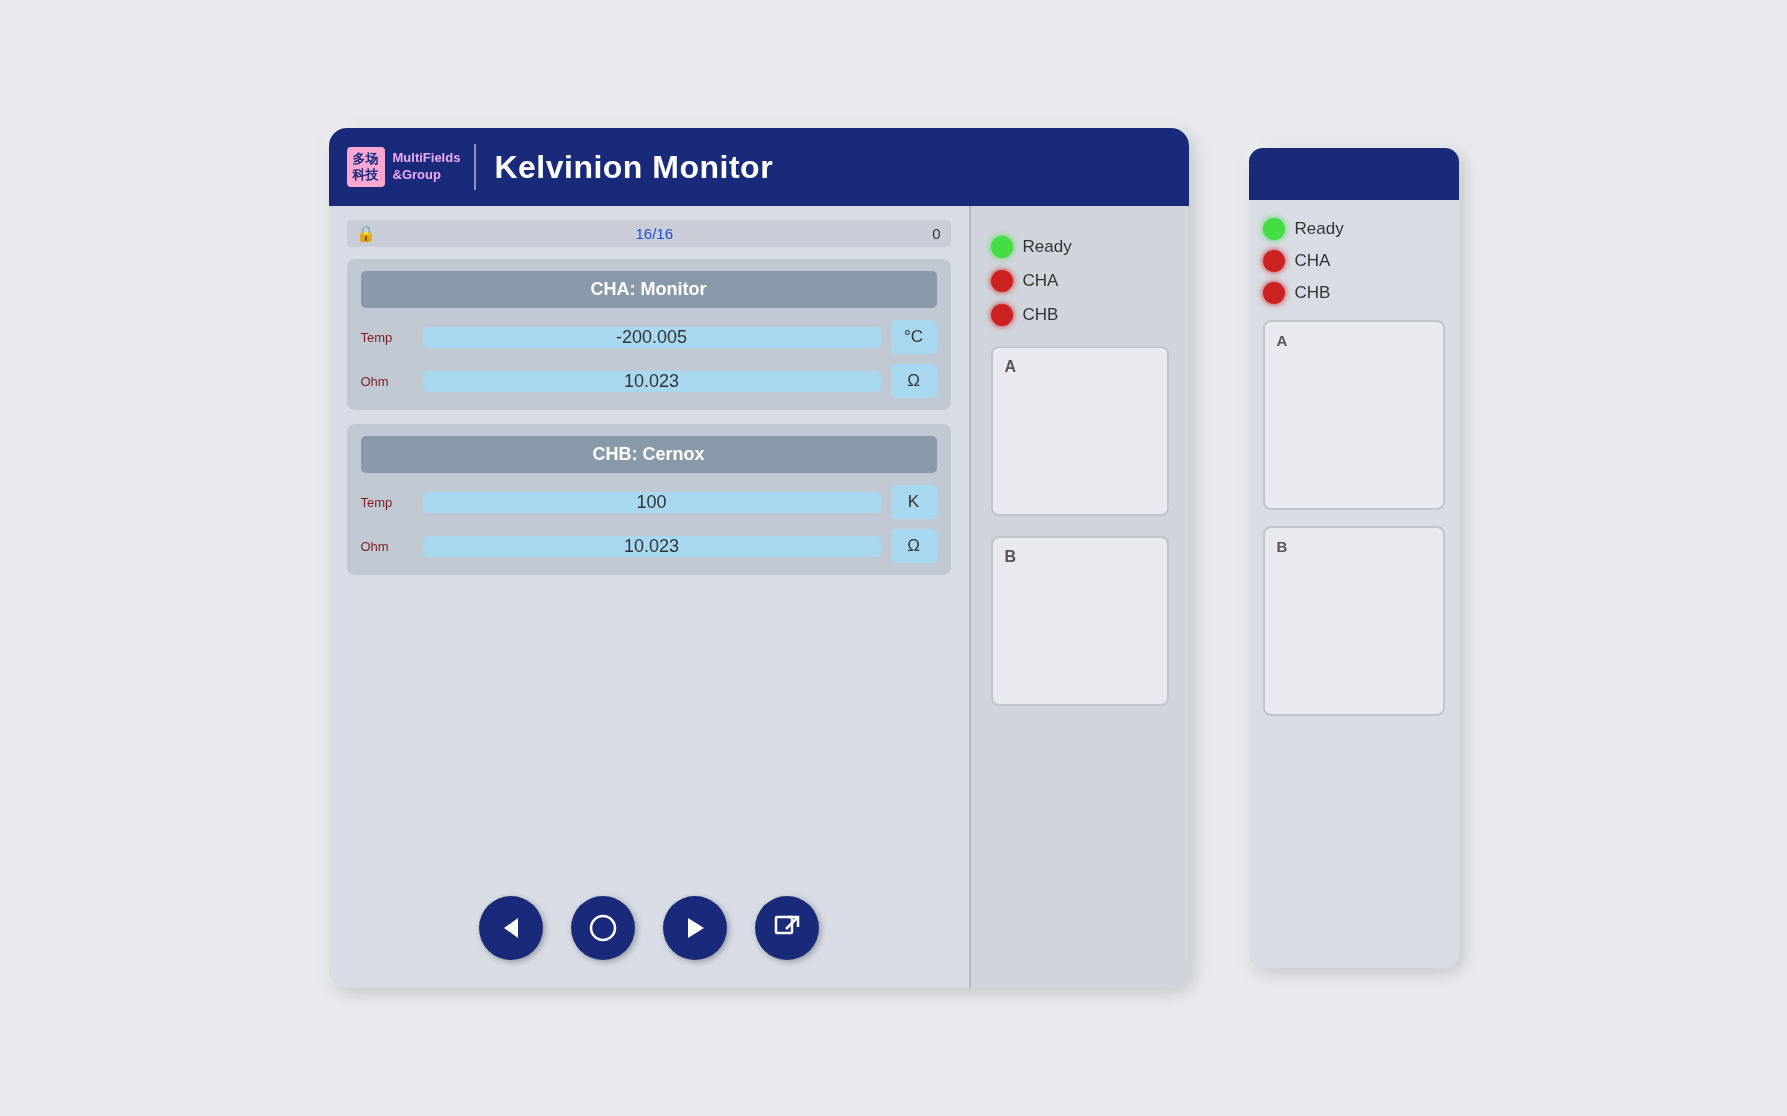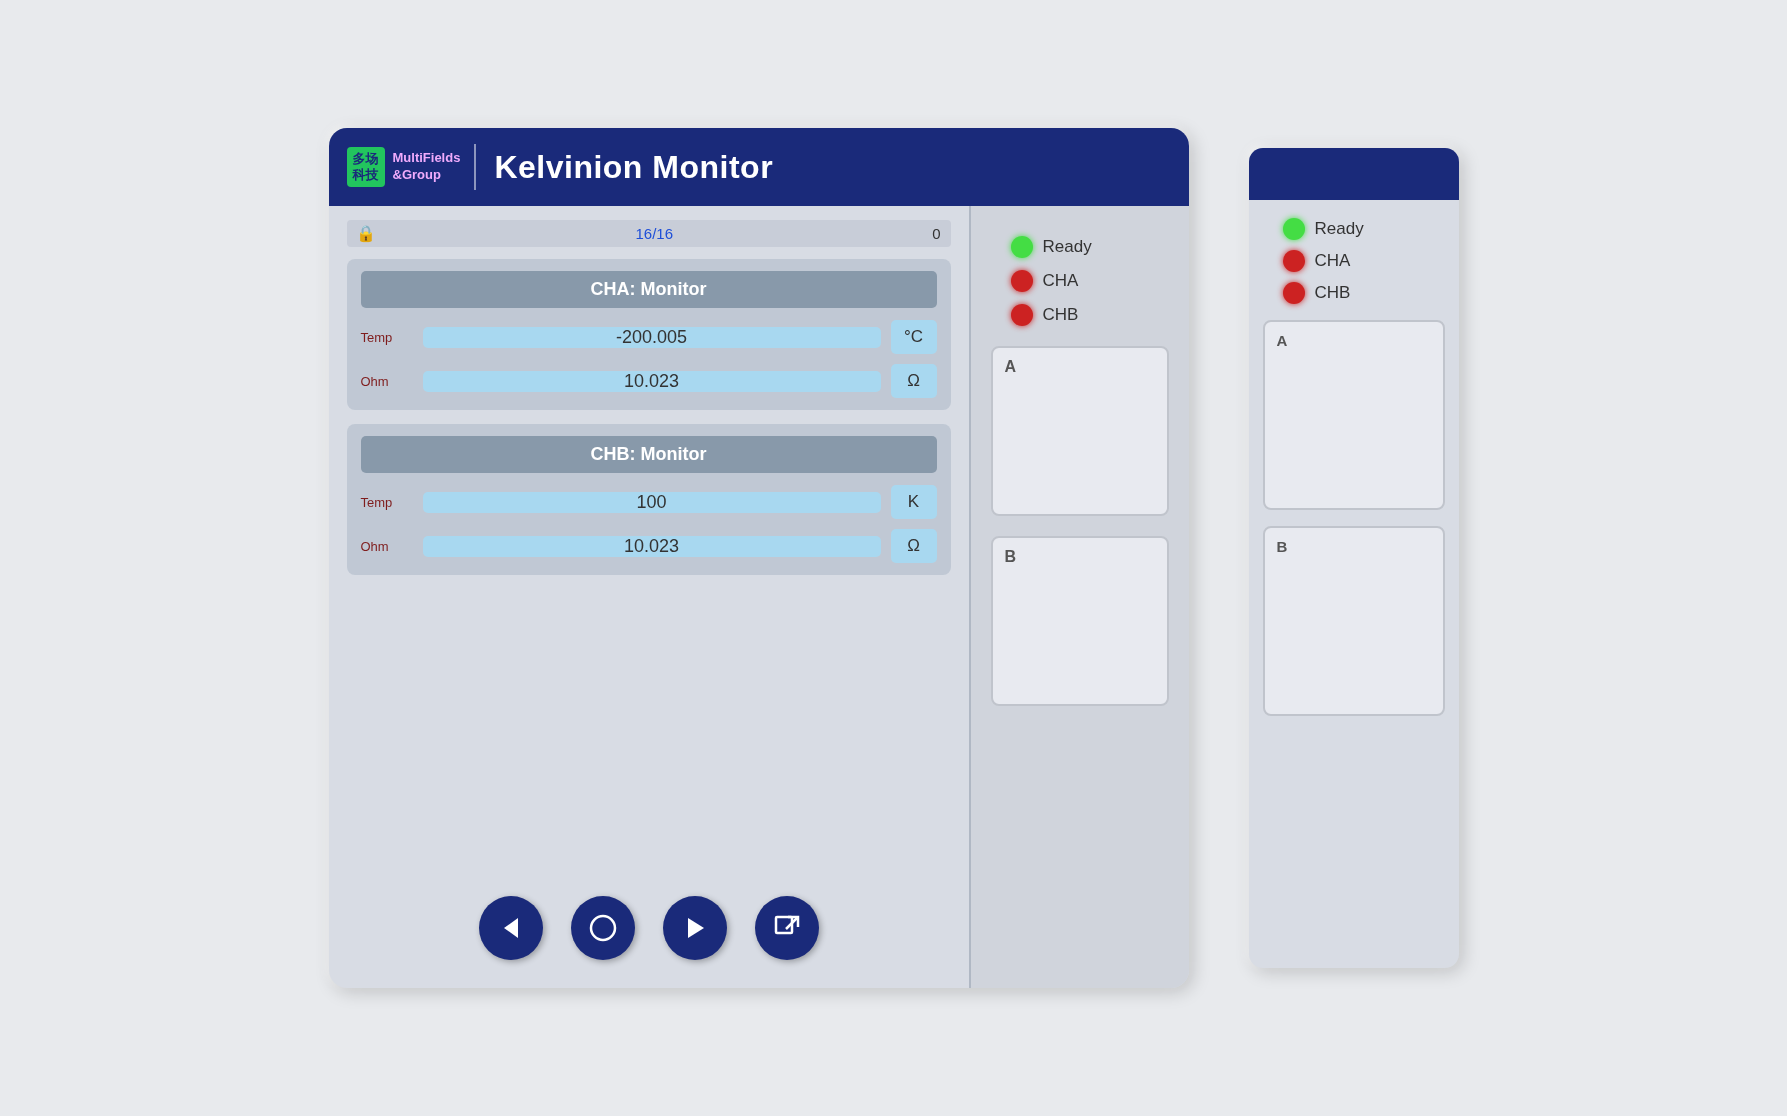--- a/index.html
+++ b/index.html
@@ -31,21 +31,21 @@
     .top-bar {
       background: #1a2a7a;
       height: 78px;
       display: flex;
       align-items: center;
       padding: 0 18px;
       flex-shrink: 0;
     }
 
     .logo-box {
-      background: #22c55e;
+      background: #f9a8d4;
       border-radius: 4px;
       padding: 4px 6px;
       display: flex;
       flex-direction: column;
       align-items: center;
       margin-right: 8px;
       font-size: 10px;
       color: #1a2a7a;
       line-height: 1.2;
     }
@@ -213,21 +213,20 @@
       display: flex;
       flex-direction: column;
       gap: 12px;
       background: #d0d4dc;
     }
 
     .indicator-row {
       display: flex;
       align-items: center;
       gap: 10px;
-      margin-left: 20px;
     }
 
     .indicator-dot {
       width: 22px;
       height: 22px;
       border-radius: 50%;
       flex-shrink: 0;
     }
 
     .dot-green { background: #44dd44; box-shadow: 0 0 6px #44dd44; }
@@ -346,21 +345,21 @@
           <div class="unit-box">°C</div>
         </div>
         <div class="channel-row">
           <span class="row-label">Ohm</span>
           <div class="value-box">10.023</div>
           <div class="unit-box">Ω</div>
         </div>
       </div>
 
       <div class="channel-card">
-        <div class="channel-header">CHB:  Monitor</div>
+        <div class="channel-header">CHB:  Cernox</div>
         <div class="channel-row">
           <span class="row-label">Temp</span>
           <div class="value-box">100</div>
           <div class="unit-box">K</div>
         </div>
         <div class="channel-row">
           <span class="row-label">Ohm</span>
           <div class="value-box">10.023</div>
           <div class="unit-box">Ω</div>
         </div>

